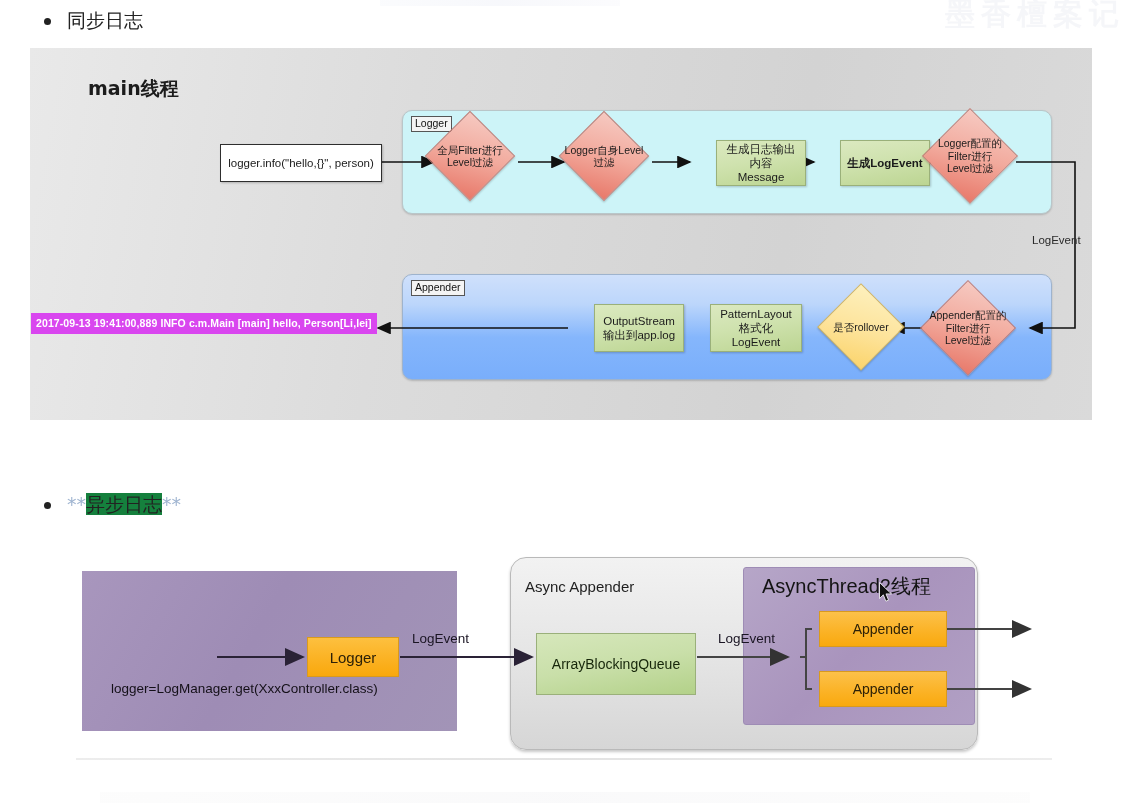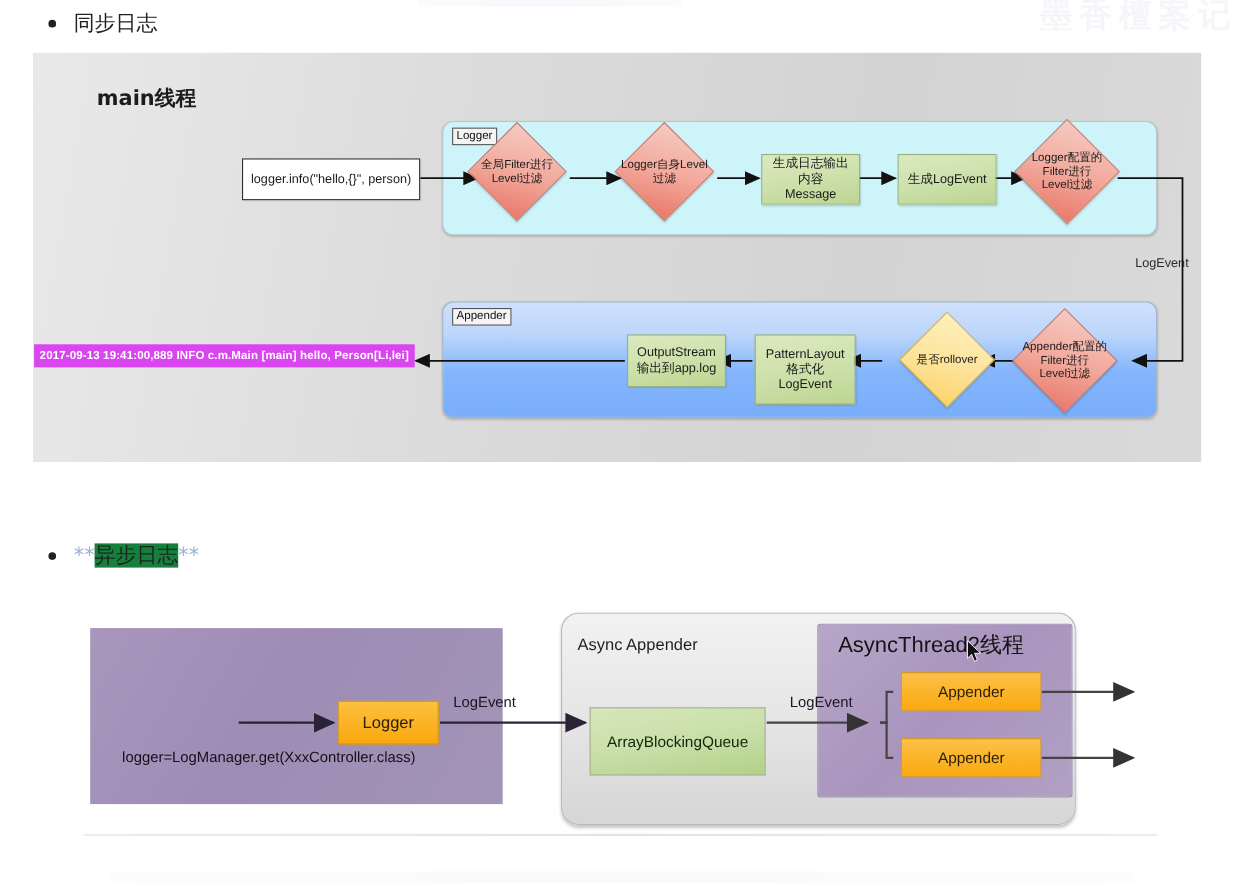--- a/index.html
+++ b/index.html
@@ -77,20 +77,21 @@
   }
   .box-white {
     background: #ffffff; border: 1px solid #2e2e2e;
     font-size: 11.5px; padding: 4px 6px;
     box-shadow: 1px 1px 2px rgba(0,0,0,.22);
   }
   .box-green {
     background: linear-gradient(170deg,#dbe9c0 0%,#cfe2ae 45%,#bcd592 100%);
     border: 1px solid #9ab07a; font-size: 11.5px; padding: 3px 4px;
     box-shadow: 1px 1px 2px rgba(0,0,0,.20);
+    margin-left: 24px;
   }
   .dia {
     position: absolute;
   }
   .dia .shape {
     position: absolute; inset: 0;
     transform: rotate(45deg);
     border: 1px solid #c07a72;
     box-shadow: 1px 1px 2px rgba(0,0,0,.18);
   }
@@ -144,21 +145,21 @@
   }
   .thread-label {
     position: absolute; left: 762px; top: 28px;
     font-size: 20px; color: #141414;
   }
   .queue-box {
     position: absolute; left: 536px; top: 88px; width: 160px; height: 62px;
     background: linear-gradient(170deg,#d6e7bb 0%,#c9dfa9 50%,#b3d189 100%);
     border: 1px solid #9ab07a;
     display:flex; align-items:center; justify-content:center;
-    font-size: 14px; color: #16260a; margin-top: 10px;
+    font-size: 14px; color: #16260a;
   }
   .appender-box {
     position: absolute; width: 128px; height: 36px;
     background: linear-gradient(180deg,#fcc14a 0%,#fbb327 55%,#f9a90e 100%);
     border: 1px solid #d99a1d;
     display:flex; align-items:center; justify-content:center;
     font-size: 14px; color: #2d2107;
   }
   .logger-info-box {
     position: absolute; left: 112px; top: 94px; width: 104px; height: 37px;
@@ -257,38 +258,38 @@
       <div class="shape"></div>
       <div class="lbl" style="width:102px; left:-19px;">
         <span><span>Logger自身Level</span><br><span>过滤</span></span>
       </div>
     </div>
 
     <div class="node box-green" style="left:662px; top:92px; width:90px; height:46px;">
       <span><span>生成日志输出内容</span><br><span>Message</span></span>
     </div>
 
-    <div class="node box-green" style="left:786px; top:92px; width:90px; height:46px;">
+    <div class="node box-green" style="left:786px; top:92px; width:90px; height:46px;font-weight:bold;">
       <span>生成LogEvent</span>
     </div>
 
     <div class="dia red" style="left:906px; top:74px; width:68px; height:68px;">
       <div class="shape"></div>
       <div class="lbl" style="width:94px; left:-13px;">
         <span><span>Logger配置的</span><br><span>Filter进行</span><br><span>Level过滤</span></span>
       </div>
     </div>
 
     <div class="edge-label" style="left:1002px; top:186px;">LogEvent</div>
 
     <div class="node box-green" style="left:540px; top:256px; width:90px; height:48px;justify-content:center;">
       <span><span>OutputStream</span><br><span>输出到app.log</span></span>
     </div>
 
-    <div class="node box-green" style="left:656px; top:256px; width:92px; height:64px;">
+    <div class="node box-green" style="left:656px; top:256px; width:92px; height:48px;">
       <span><span>PatternLayout</span><br><span>格式化LogEvent</span></span>
     </div>
 
     <div class="dia yellow" style="left:800px; top:248px; width:62px; height:62px;">
       <div class="shape"></div>
       <div class="lbl" style="width:86px; left:-12px;">
         <span>是否rollover</span>
       </div>
     </div>
 

